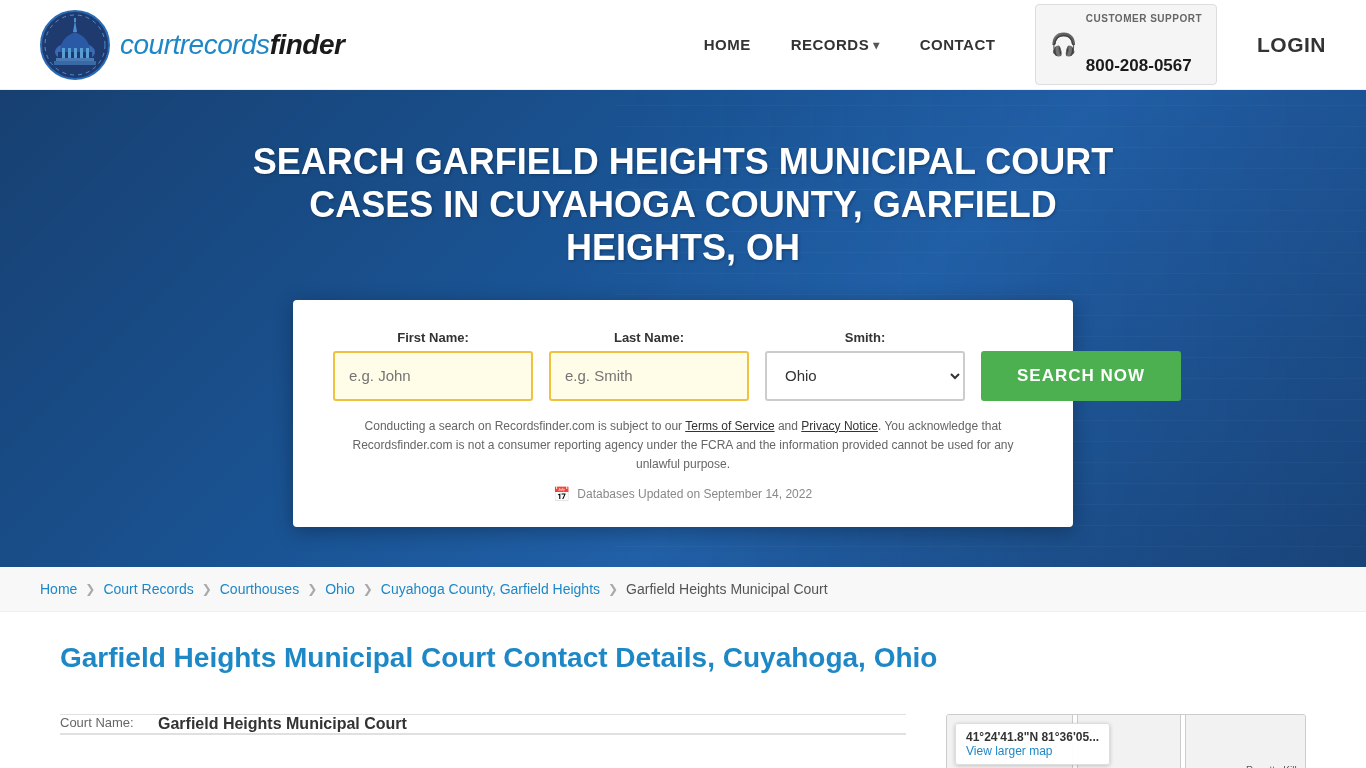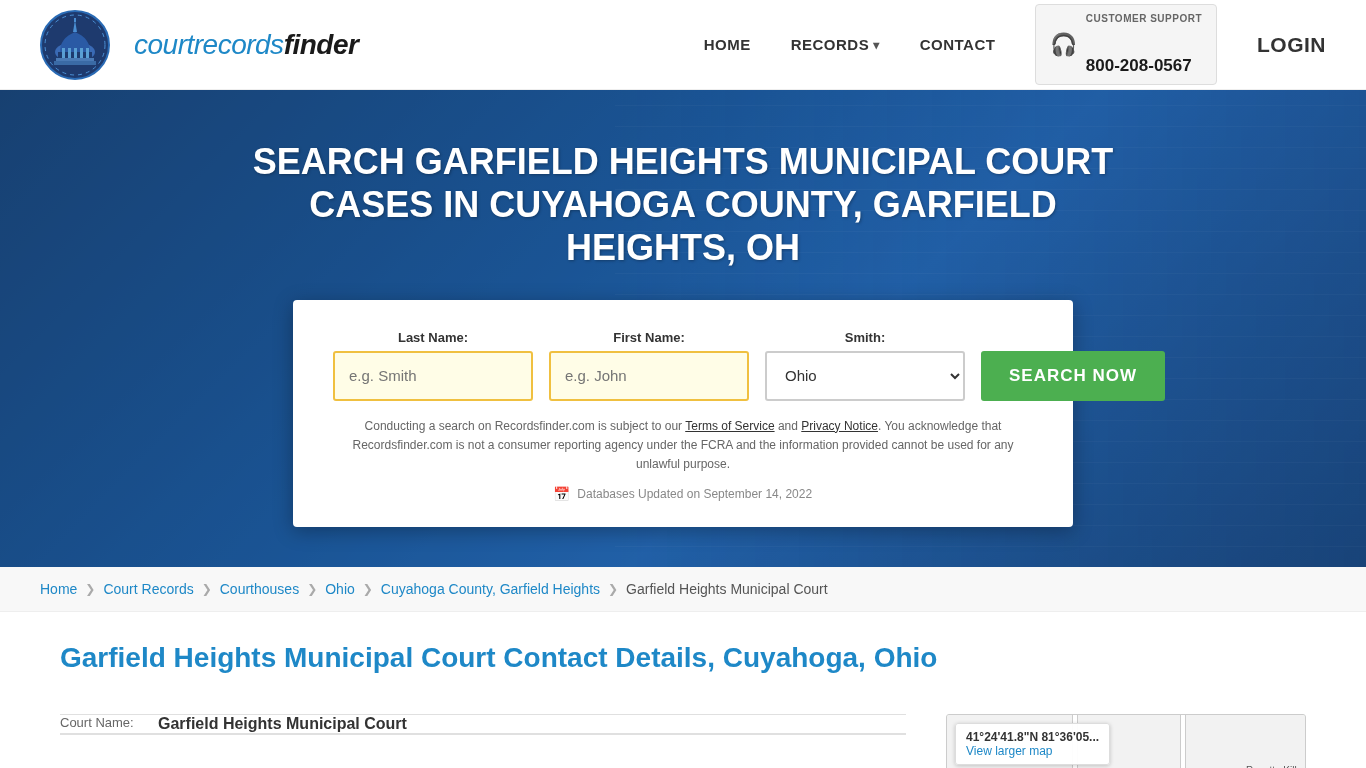--- a/index.html
+++ b/index.html
@@ -11,21 +11,21 @@
       display: flex;
       align-items: center;
       justify-content: space-between;
       padding: 10px 40px;
       border-bottom: 1px solid #eee;
       height: 90px;
     }
     .logo-area {
       display: flex;
       align-items: center;
-      gap: 24px;
+      gap: 10px;
       text-decoration: none;
       justify-content: space-between;
     }
     .logo-icon {
       width: 70px;
       height: 70px;
     }
     .logo-text {
       font-size: 28px;
       color: #1a1a1a;
@@ -197,21 +197,21 @@
       border-radius: 3px;
       padding: 0 14px;
       font-size: 15px;
       color: #333;
       outline: none;
       background: #fff;
       appearance: auto;
     }
     .search-btn {
       height: 50px;
-      padding: 0 28px;
+      padding: 0 36px;
       background: #4caf50;
       border: none;
       border-radius: 3px;
       color: #fff;
       font-size: 17px;
       font-weight: 900;
       text-transform: uppercase;
       cursor: pointer;
       letter-spacing: 1px;
       white-space: nowrap;
@@ -406,26 +406,26 @@
   </nav>
 </header>
 
 <section class="hero">
   <div class="hero-bg-img"></div>
   <h1 class="hero-title">SEARCH GARFIELD HEIGHTS MUNICIPAL COURT CASES IN CUYAHOGA COUNTY, GARFIELD HEIGHTS, OH</h1>
 
   <div class="search-box">
     <div class="search-fields">
       <div class="field-group">
+        <label class="field-label">First Name:</label>
+        <input class="field-input field-fname" type="text" placeholder="e.g. John" style="">
+      </div>
+      <div class="field-group">
         <label class="field-label">Last Name:</label>
         <input class="field-input field-lname" type="text" placeholder="e.g. Smith" style="">
-      </div>
-      <div class="field-group">
-        <label class="field-label">First Name:</label>
-        <input class="field-input field-fname" type="text" placeholder="e.g. John" style="">
       </div>
       <div class="field-group">
         <label class="field-label">Smith:</label>
         <select class="field-state">
           <option>Ohio</option>
           <option>Alabama</option>
           <option>Alaska</option>
           <option>Arizona</option>
           <option>California</option>
           <option>Florida</option>

